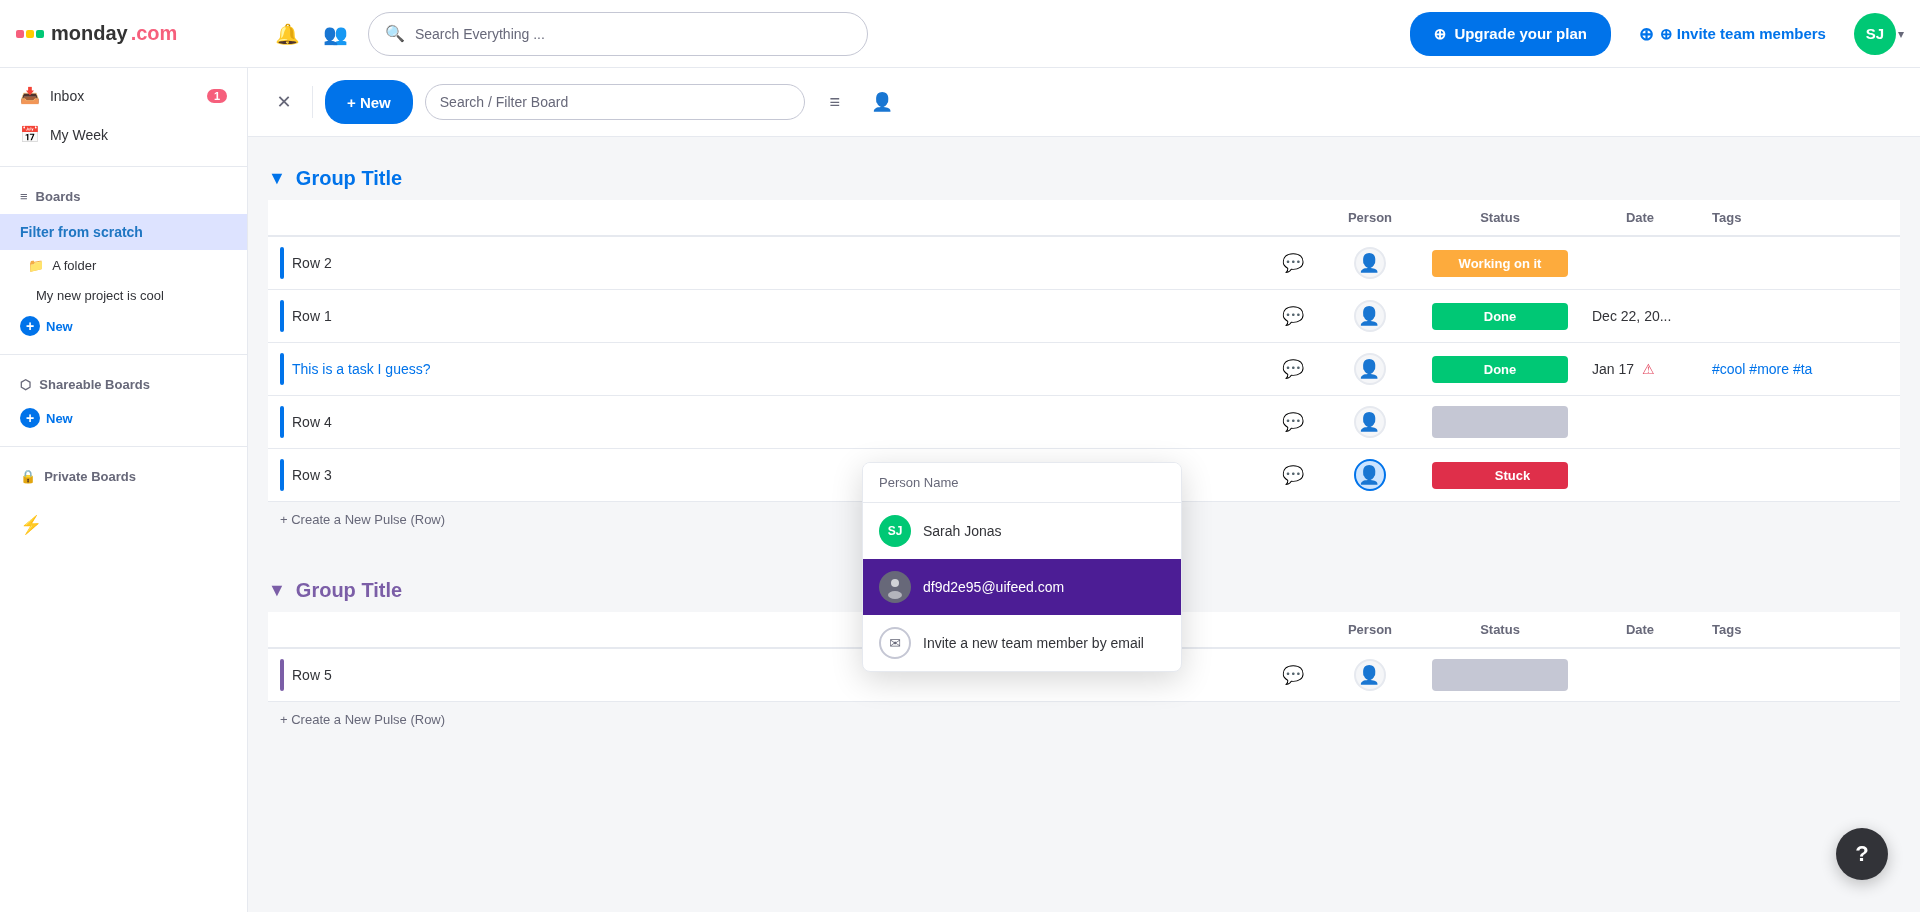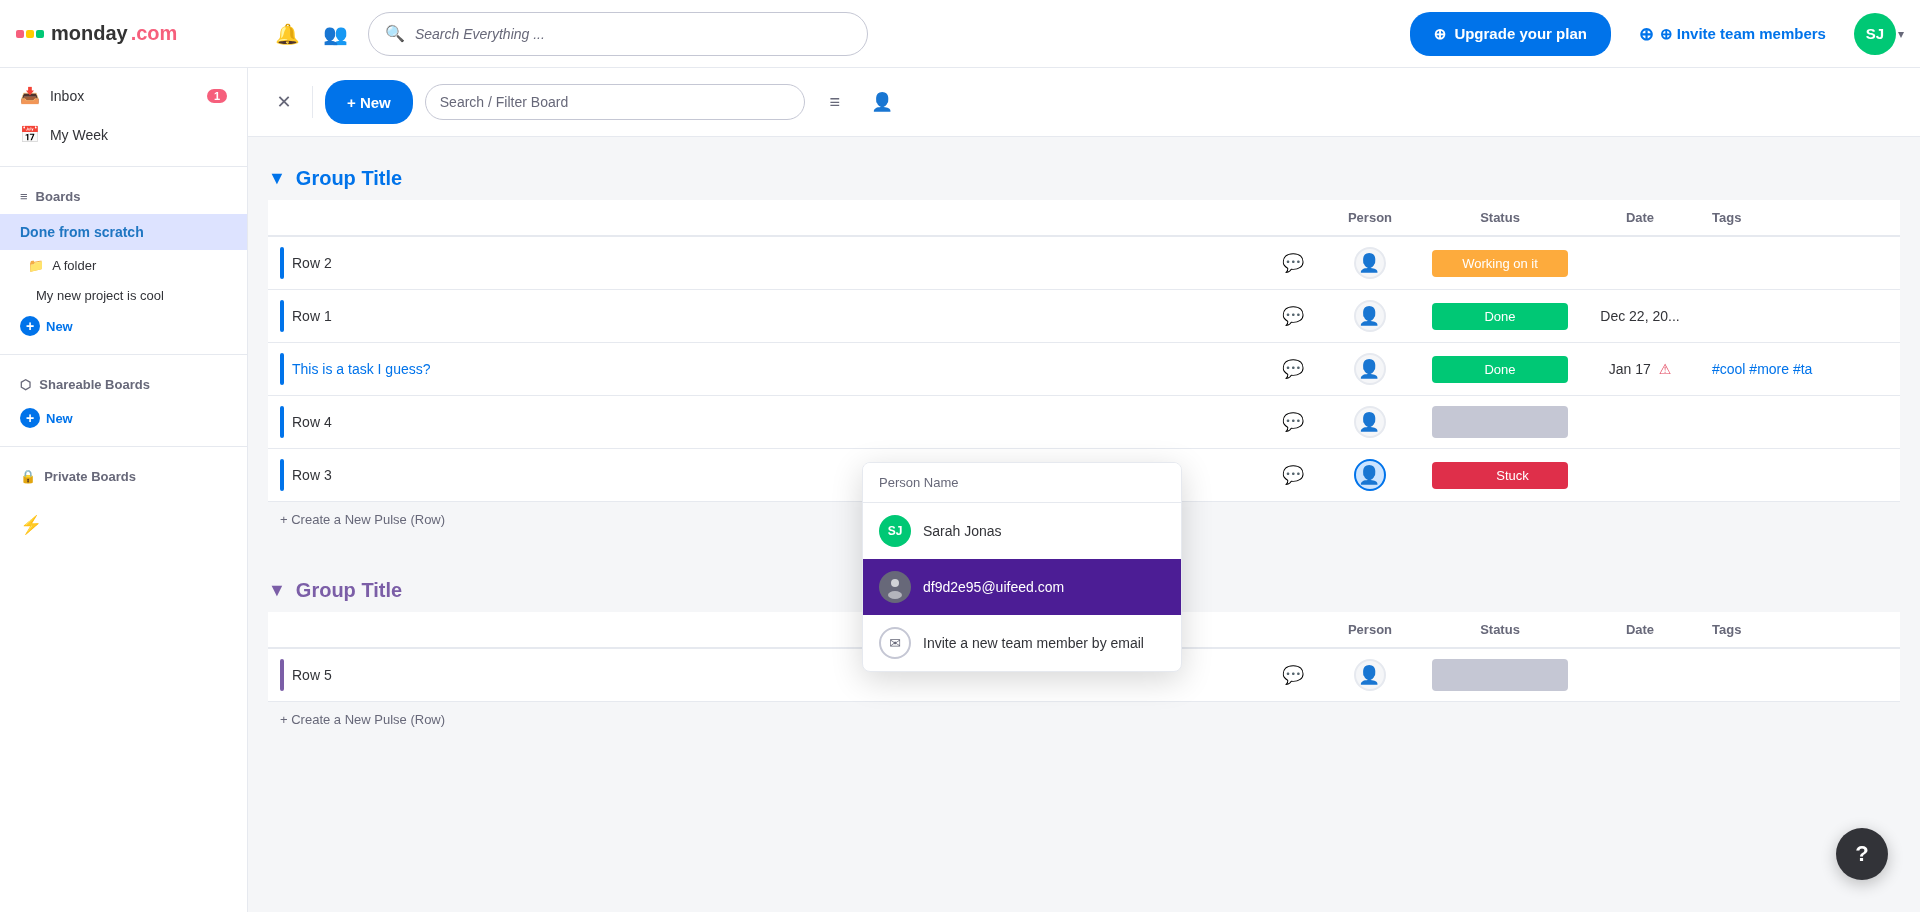--- a/index.html
+++ b/index.html
@@ -14,21 +14,21 @@
     }
     .logo-area { width: 240px; display: flex; align-items: center; gap: 6px; }
     .nav-icons { display: flex; align-items: center; gap: 8px; }
     .nav-icon-btn { width: 40px; height: 40px; border-radius: 50%; background: none; border: none; cursor: pointer; display: flex; align-items: center; justify-content: center; color: #676879; font-size: 20px; }
     .search-bar {
       flex: 1; max-width: 500px;
       height: 44px; border-radius: 22px; border: 1.5px solid #c5c7d4;
       display: flex; align-items: center; padding: 0 16px; gap: 10px;
       background: #fff; color: #676879;
     }
-    .search-bar input { border: none; outline: none; font-size: 14px; color: #333; flex: 1; background: transparent; font-style: italic; }
+    .search-bar input { border: none; outline: none; font-size: 14px; color: #333; flex: 1; background: transparent; }
     .search-bar input::placeholder { color: #676879; }
     .nav-spacer { flex: 1; }
     .upgrade-btn {
       background: #0073ea; color: #fff; border: none; border-radius: 20px;
       height: 44px; padding: 0 24px; font-size: 15px; font-weight: 600; cursor: pointer;
       display: flex; align-items: center; gap: 8px;
     }
     .invite-btn {
       background: none; border: none; color: #0073ea; font-size: 15px; font-weight: 600;
       cursor: pointer; display: flex; align-items: center; gap: 6px; padding: 0 16px;
@@ -164,29 +164,29 @@
     .comment-icon { color: #c5c7d4; font-size: 18px; cursor: pointer; }
 
     .person-avatar {
       width: 32px; height: 32px; border-radius: 50%; border: 2px solid #e6e9ef;
       display: flex; align-items: center; justify-content: center;
       background: #f5f6f8; color: #c5c7d4; font-size: 18px; margin: 0 auto;
     }
     .person-avatar.highlight { background: #cce4ff; border-color: #0073ea; }
 
     .status-badge {
-      border-radius: 4px; padding: 6px 12px; font-size: 13px; font-weight: 400;
+      border-radius: 4px; padding: 6px 12px; font-size: 13px; font-weight: 700;
       color: #fff; text-align: center; display: block; width: 100%;
     }
     .status-working { background: #fdab3d; }
     .status-done { background: #00c875; }
     .status-stuck { background: #df2f4a; padding-left: 37px; }
     .status-empty { background: #c5c7d4; height: 32px; border-radius: 4px; }
 
-    .date-cell { color: #0073ea; font-size: 13px; text-align: center; }
+    .date-cell { color: #0073ea; font-size: 13px; text-align: left; }
     .date-warning { color: #e2445c; font-size: 14px; margin-left: 4px; }
 
     .tags-cell { font-size: 13px; }
     .tag { color: #0073ea; cursor: pointer; }
 
     .create-row td {
       color: #676879; font-size: 13px; padding: 10px 12px; cursor: pointer;
     }
 
     
@@ -301,21 +301,21 @@
       <span>My Week</span>
     </div>
   </div>
   <div class="sidebar-divider"></div>
   <div class="sidebar-section">
     <div class="sidebar-group-header">
       <span>≡</span>
       <span>Boards</span>
     </div>
     <div class="sidebar-item active">
-      <span>Done from scratch</span>
+      <span>Filter from scratch</span>
     </div>
     <div class="folder-item">
       <span>📁</span>
       <span>A folder</span>
     </div>
     <div class="sub-item">
       <span>My new project is cool</span>
     </div>
     <div class="new-btn-sidebar">
       <div class="plus-circle">+</div>

